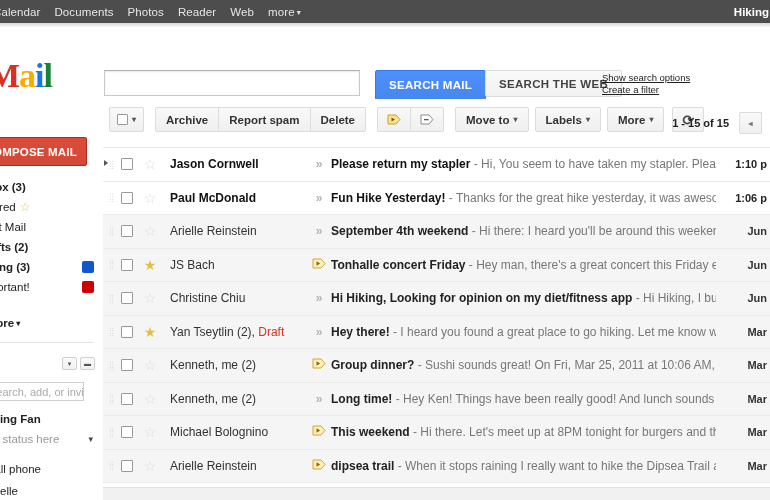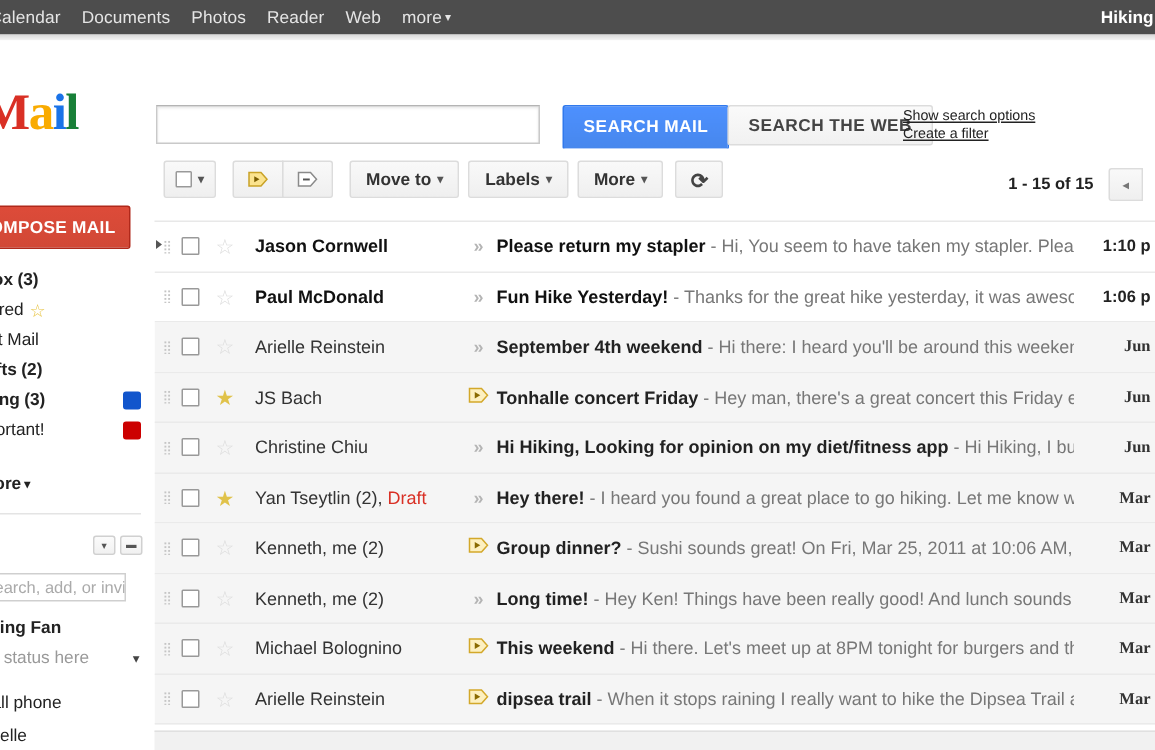--- a/index.html
+++ b/index.html
@@ -280,21 +280,21 @@
     padding-right: 4px;
   }
   .subj { font-weight: bold; color: #111; }
   .mrow.read .subj { font-weight: bold; color: #222; }
   .snip { color: #777; }
   .mrow .datecell {
     width: 54px; text-align: right; padding-right: 3px;
     font-size: 11px; color: #222; white-space: nowrap; overflow: hidden;
   }
   .mrow.unread .datecell { font-weight: bold; }
-  .mrow.read .datecell { font-weight: bold; color: #333; font-family: Liberation Serif, serif; }
+  .mrow.read .datecell { font-weight: bold; color: #333; }
   .footer-strip {
     position: absolute; left: 103px; top: 487px; width: 667px; height: 13px;
     background: #f1f1f1; border-top: 1px solid #e0e0e0;
   }
 </style>
 </head>
 <body>
 
 <div id="app">
 
@@ -384,20 +384,25 @@
   <div class="toolbar">
     <div class="tb-row">
 
       <div class="grp single">
         <div class="gbtn" style="padding:0 7px">
           <span class="cb"></span>
           <span class="car">▾</span>
         </div>
       </div>
 
+      <div class="grp">
+        <div class="gbtn">Archive</div>
+        <div class="gbtn">Report spam</div>
+        <div class="gbtn">Delete</div>
+      </div>
 
       <div class="grp">
         <div class="gbtn" style="padding:0 9px">
           <span class="icon-imp">
             <svg width="14" height="11" viewBox="0 0 14 11">
               <path d="M1 1 L9 1 L13 5.5 L9 10 L1 10 Z" fill="#fbe38e" stroke="#c9a227" stroke-width="1"></path>
               <path d="M4.5 3.5 L8 5.5 L4.5 7.5 Z" fill="#7a5c00"></path>
             </svg>
           </span>
         </div>

